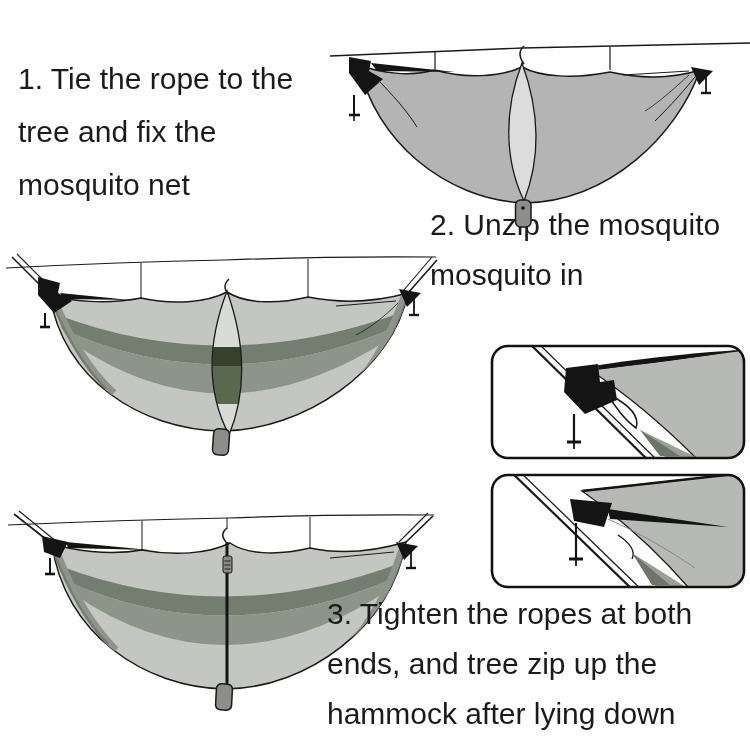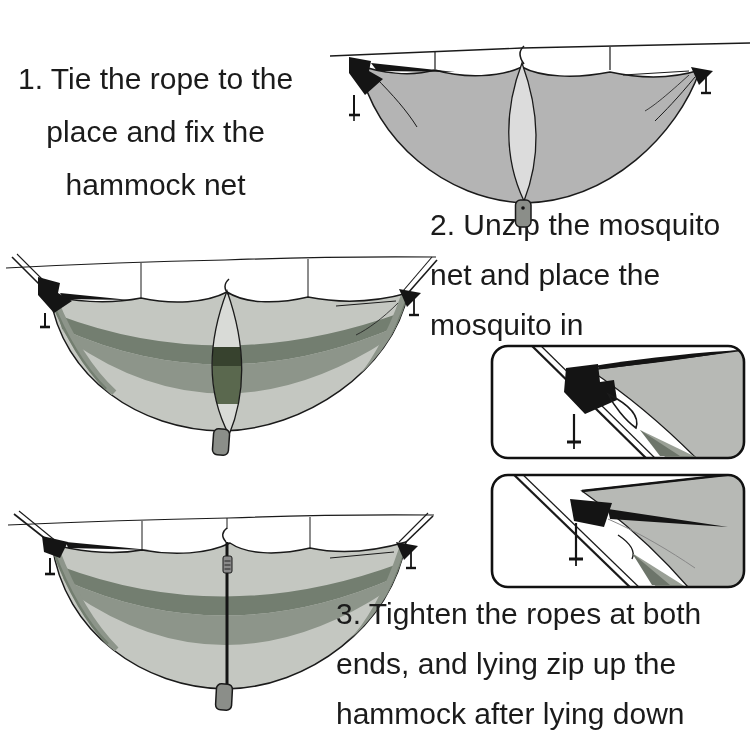--- a/index.html
+++ b/index.html
@@ -1,36 +1,35 @@
 <!DOCTYPE html>
 <html><head>
 <meta charset="utf-8">
 <style>
   html,body{margin:0;padding:0;background:#ffffff;}
   #canvas{position:relative;width:750px;height:750px;background:#ffffff;overflow:hidden;
           font-family:"Liberation Sans","DejaVu Sans",sans-serif;color:#1b1b1b;}
   .abs{position:absolute;}
   .step{font-size:30px;line-height:50px;white-space:nowrap;color:#1b1b1b;}
-  .step.s1{line-height:53px;text-align:center;}
+  .step.s1{line-height:53px;}
   svg{display:block;}
 </style>
 </head>
 <body>
 
 <div id="canvas">
 
   <div class="abs step s1" style="left:18px;top:52px;">
     <div>1. Tie the rope to the</div>
-    <div>place and fix the</div>
-    <div>hammock net</div>
+    <div>tree and fix the</div>
+    <div>mosquito net</div>
   </div>
 
   <div class="abs step" style="left:430px;top:200px;">
     <div>2. Unzip the mosquito</div>
-    <div>net and place the</div>
     <div>mosquito in</div>
   </div>
 
   <svg class="abs" style="left:325px;top:15px;" width="425" height="215" viewBox="0 0 425 215">
     <g>
       <path d="M5,41 L197,33 L425,28" fill="none" stroke="#1a1a1a" stroke-width="1.4"></path>
       <line x1="110" y1="37" x2="110" y2="54" stroke="#1a1a1a" stroke-width="1.2"></line>
       <line x1="285" y1="32" x2="285" y2="55" stroke="#1a1a1a" stroke-width="1.2"></line>
     </g>
     <path d="M34,50 C50,125 120,185 200,188 C285,186 352,120 375,55
@@ -229,19 +228,19 @@
       <line x1="50" y1="60" x2="50" y2="76" stroke="#141414" stroke-width="2"></line>
       <line x1="45" y1="76" x2="55" y2="76" stroke="#141414" stroke-width="2.6"></line>
     </g>
     <g>
       <path d="M396,44 L418,48 L404,62 Z" fill="#141414"></path>
       <line x1="411" y1="52" x2="411" y2="70" stroke="#141414" stroke-width="1.8"></line>
       <line x1="406" y1="70" x2="416" y2="70" stroke="#141414" stroke-width="2.4"></line>
     </g>
   </svg>
 
-  <div class="abs step" style="left:327px;top:589px;margin-left:9px;">
+  <div class="abs step" style="left:327px;top:589px;">
     <div>3. Tighten the ropes at both</div>
-    <div>ends, and lying zip up the</div>
+    <div>ends, and tree zip up the</div>
     <div>hammock after lying down</div>
   </div>
 
 </div>
 
 </body></html>

